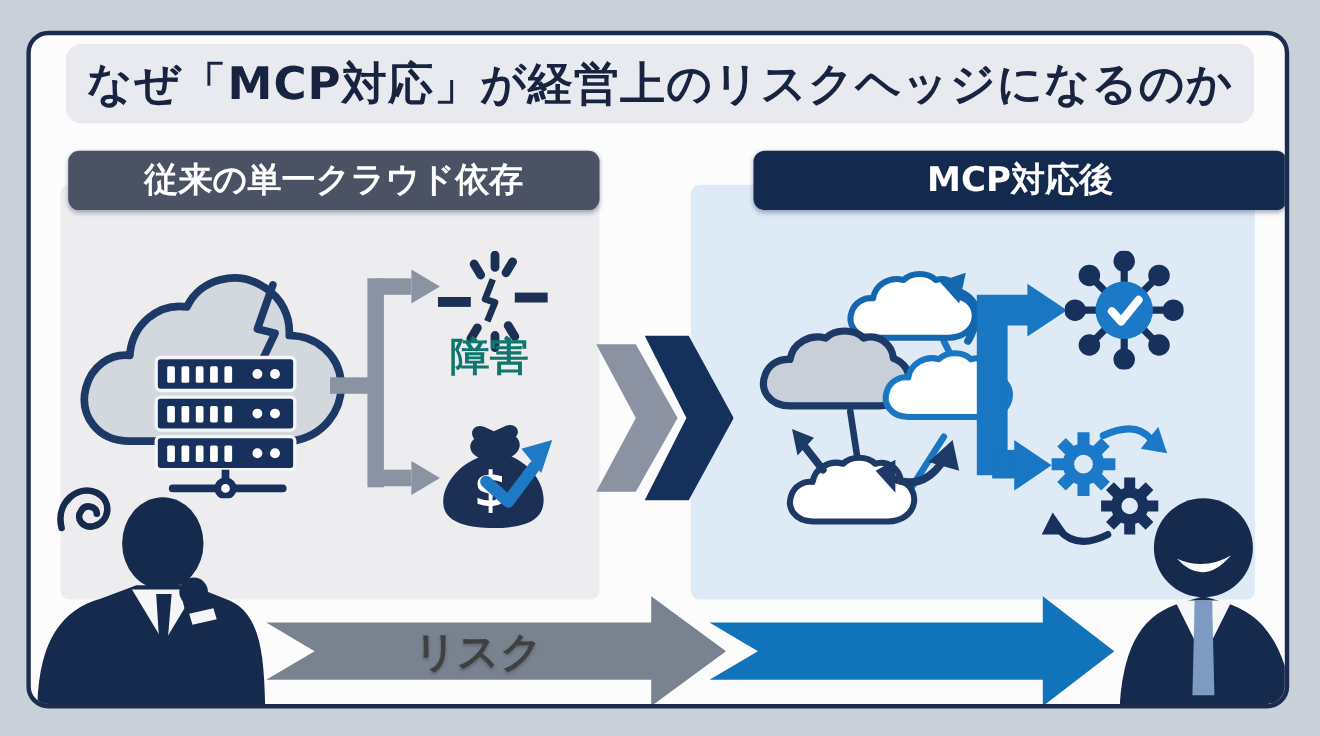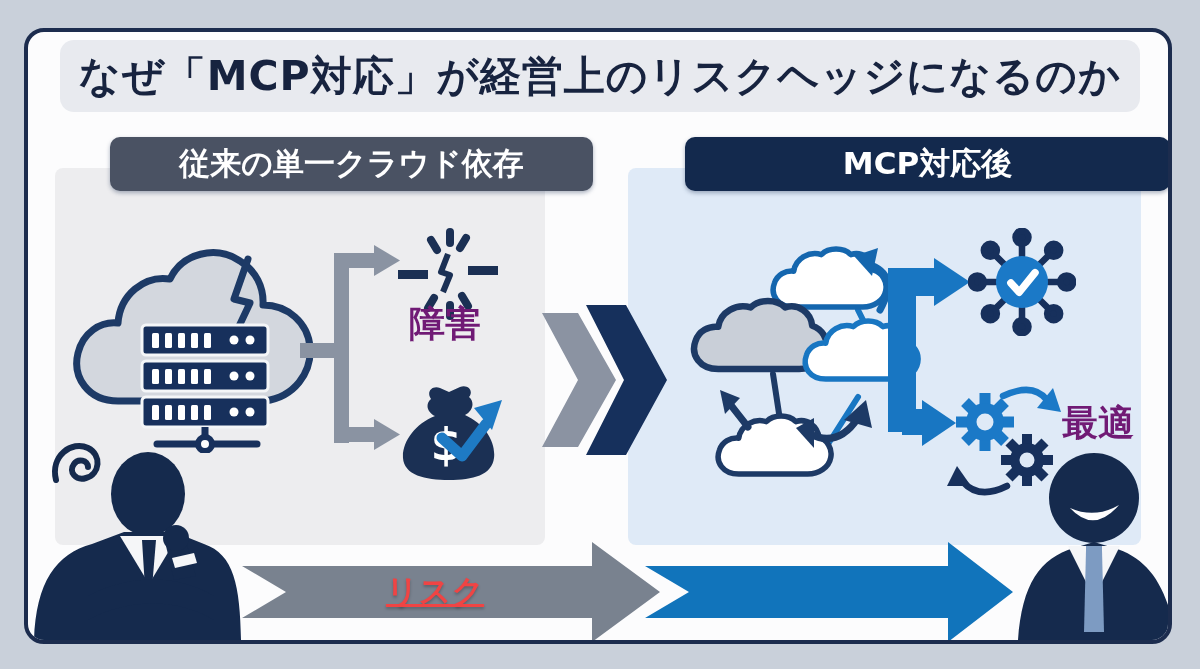--- a/index.html
+++ b/index.html
@@ -9,28 +9,28 @@
         border:4px solid #1c2c4e;border-radius:20px;overflow:hidden;}
   .title-bar{position:absolute;left:32px;top:8px;width:1080px;height:72px;background:#e8eaef;
         border-radius:14px;display:flex;align-items:center;justify-content:center;}
   .title-text{font-size:41px;font-weight:800;color:#17233f;white-space:nowrap;letter-spacing:1px;}
   .panel-bg{position:absolute;border-radius:8px;}
   .panel-bg.left{left:27px;top:136px;width:490px;height:377px;background:#ededef;}
   .panel-bg.right{left:600px;top:136px;width:513px;height:377px;background:#dfeaf7;}
   .panel-header{position:absolute;height:54px;border-radius:10px;display:flex;align-items:center;
         justify-content:center;color:#ffffff;font-size:31px;font-weight:700;
         box-shadow:0 2px 4px rgba(20,40,78,.35);white-space:nowrap;}
-  .panel-header.left{left:34px;top:105px;width:483px;background:#4a5263;margin-left:48px;}
+  .panel-header.left{left:34px;top:105px;width:483px;background:#4a5263;}
   .panel-header.right{left:627px;top:105px;width:485px;background:#13294d;margin-left:30px;}
   .abs{position:absolute;}
   .item-label{position:absolute;display:flex;align-items:center;justify-content:center;
-        color:#701a75;font-size:36px;font-weight:800;white-space:nowrap;}
+        color:#0f766e;font-size:36px;font-weight:800;white-space:nowrap;}
   .arrow-label{position:absolute;display:flex;align-items:center;justify-content:center;
-        color:#ef4444;font-size:32px;font-weight:800;white-space:nowrap;
-        text-shadow:0 2px 3px rgba(0,0,0,.25);text-decoration:underline;}
+        color:#404040;font-size:38px;font-weight:800;white-space:nowrap;
+        text-shadow:0 2px 3px rgba(0,0,0,.25);}
 </style>
 </head>
 <body>
 
 <div class="stage">
  <div class="card">
 
   <div class="title-bar">
     <div class="title-text">なぜ「MCP対応」が経営上のリスクヘッジになるのか</div>
   </div>
@@ -211,21 +211,20 @@
       <line x1="82" y1="65" x2="82" y2="54"></line>
           <line x1="82" y1="95" x2="82" y2="106"></line>
       <line x1="92" y1="70" x2="100" y2="62"></line>
           <line x1="72" y1="70" x2="64" y2="62"></line>
       <line x1="72" y1="90" x2="64" y2="98"></line>
           <line x1="92" y1="90" x2="100" y2="98"></line>
     </g>
     <circle cx="82" cy="80" r="17" fill="#17305c"></circle>
         <circle cx="82" cy="80" r="7.5" fill="#dfeaf7"></circle>
   </svg>
-  <div class="item-label" style="left:1020px;top:368px;width:100px;height:46px">最適</div>
 
   <svg class="abs" style="left:212px;top:508px" width="775" height="104" viewBox="0 0 775 104">
     <polygon points="2,26 352,26 352,2 420,52 352,102 352,78 2,78 46,52" fill="#79828f"></polygon>
     <polygon points="405,26 708,26 708,2 773,52 708,102 708,78 405,78 449,52" fill="#1174bb"></polygon>
   </svg>
   <div class="arrow-label" style="left:302px;top:534px;width:210px;height:52px">リスク</div>
 
   <svg class="abs" style="left:22px;top:404px" width="60" height="58" viewBox="0 0 60 58">
     <path d="M 6,44 C 0,20 22,4 38,12 C 52,19 50,38 36,42 C 26,45 18,36 24,28 C 28,22 38,24 38,31" fill="none" stroke="#152a4d" stroke-width="6" stroke-linecap="round"></path>
   </svg>

